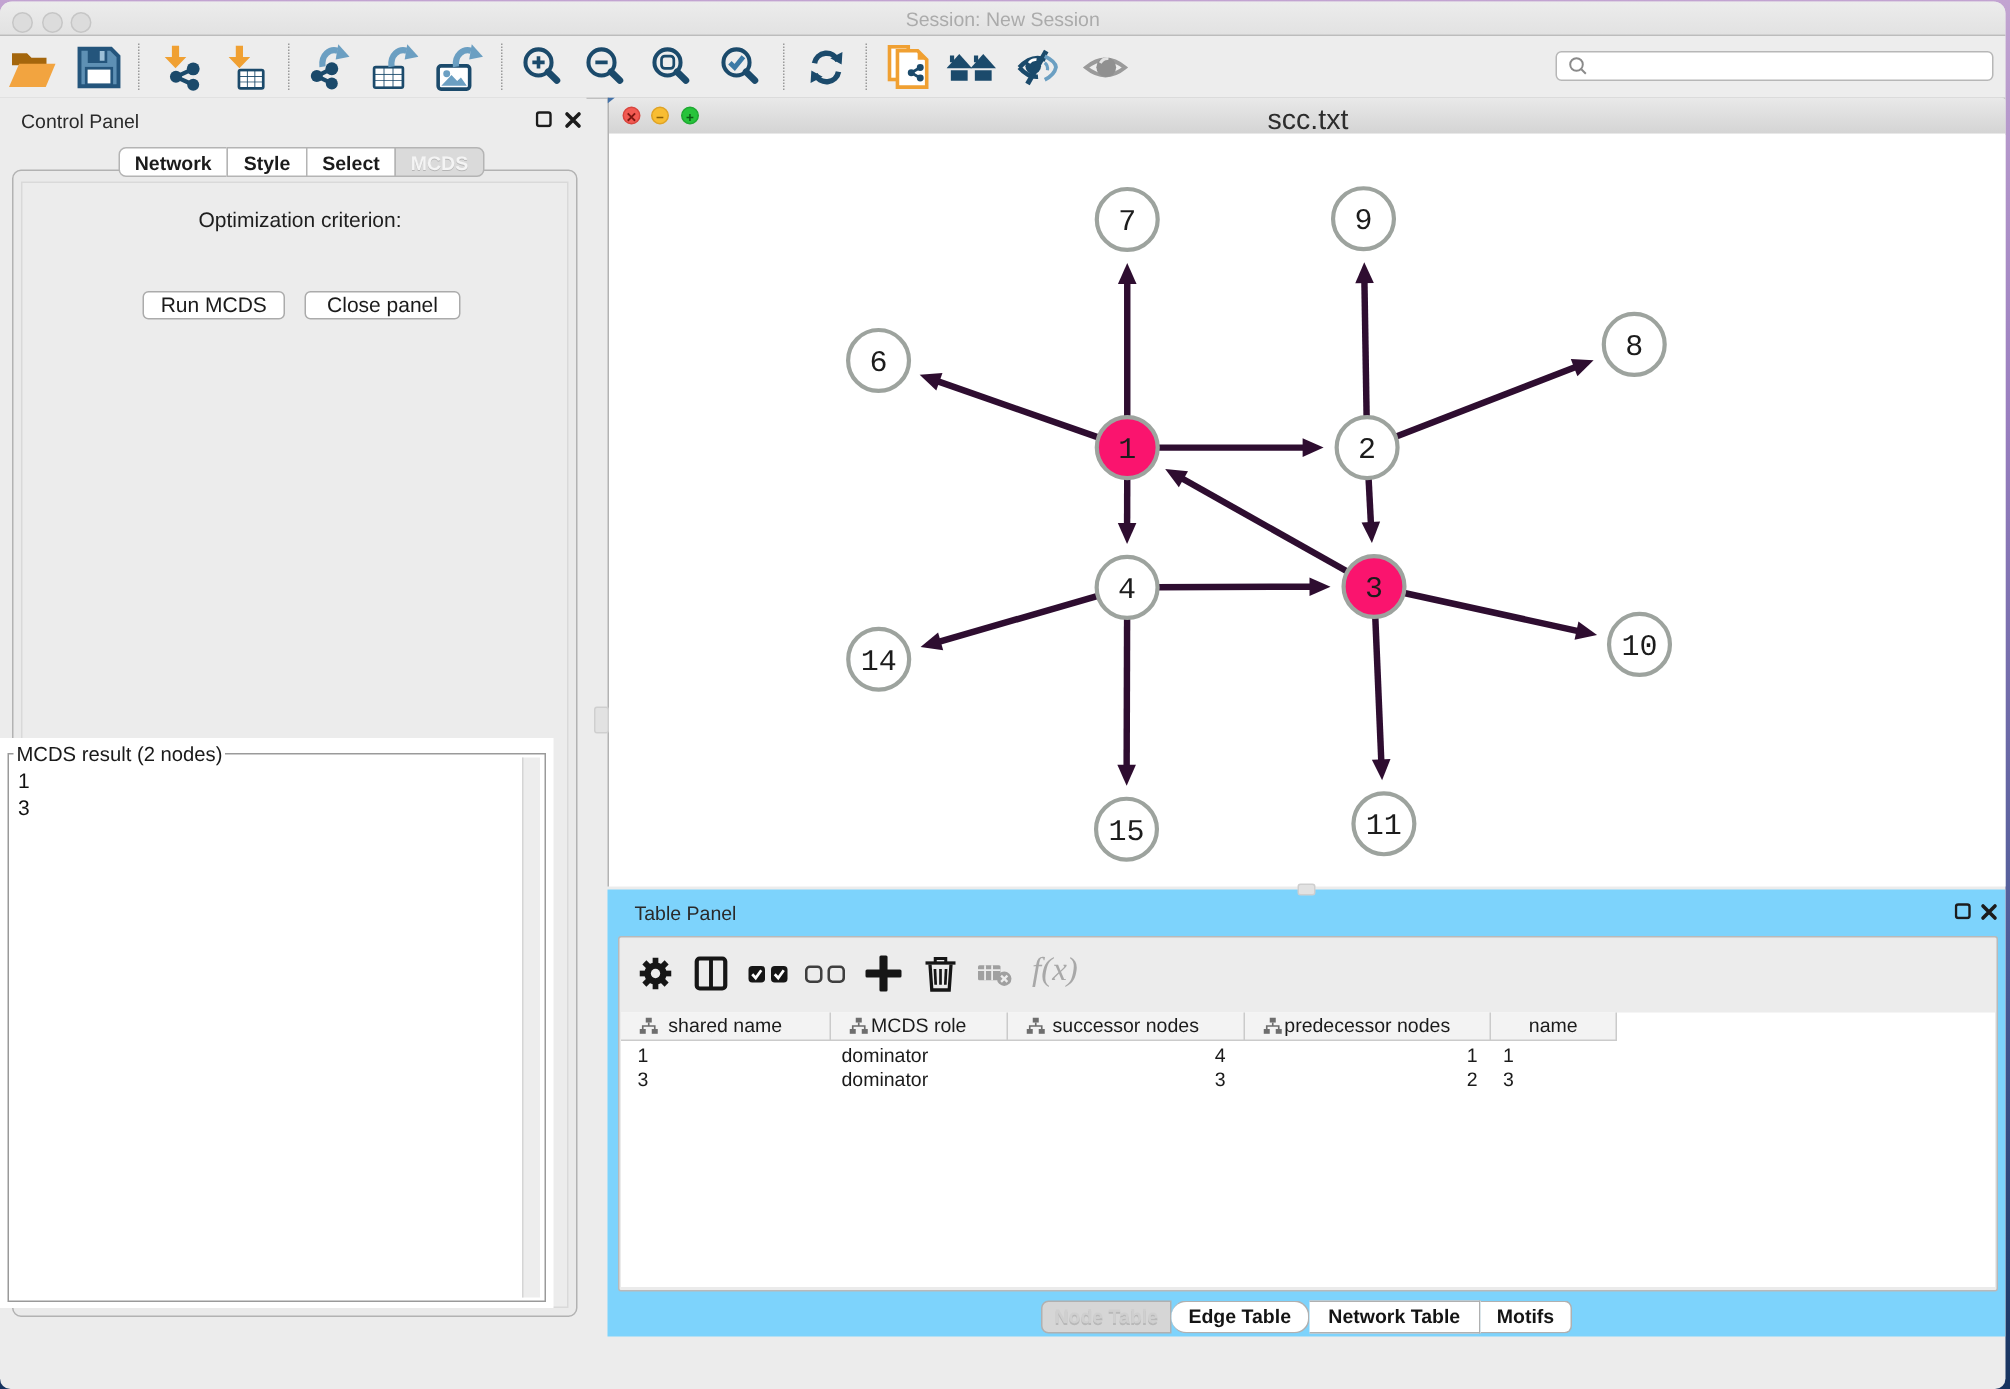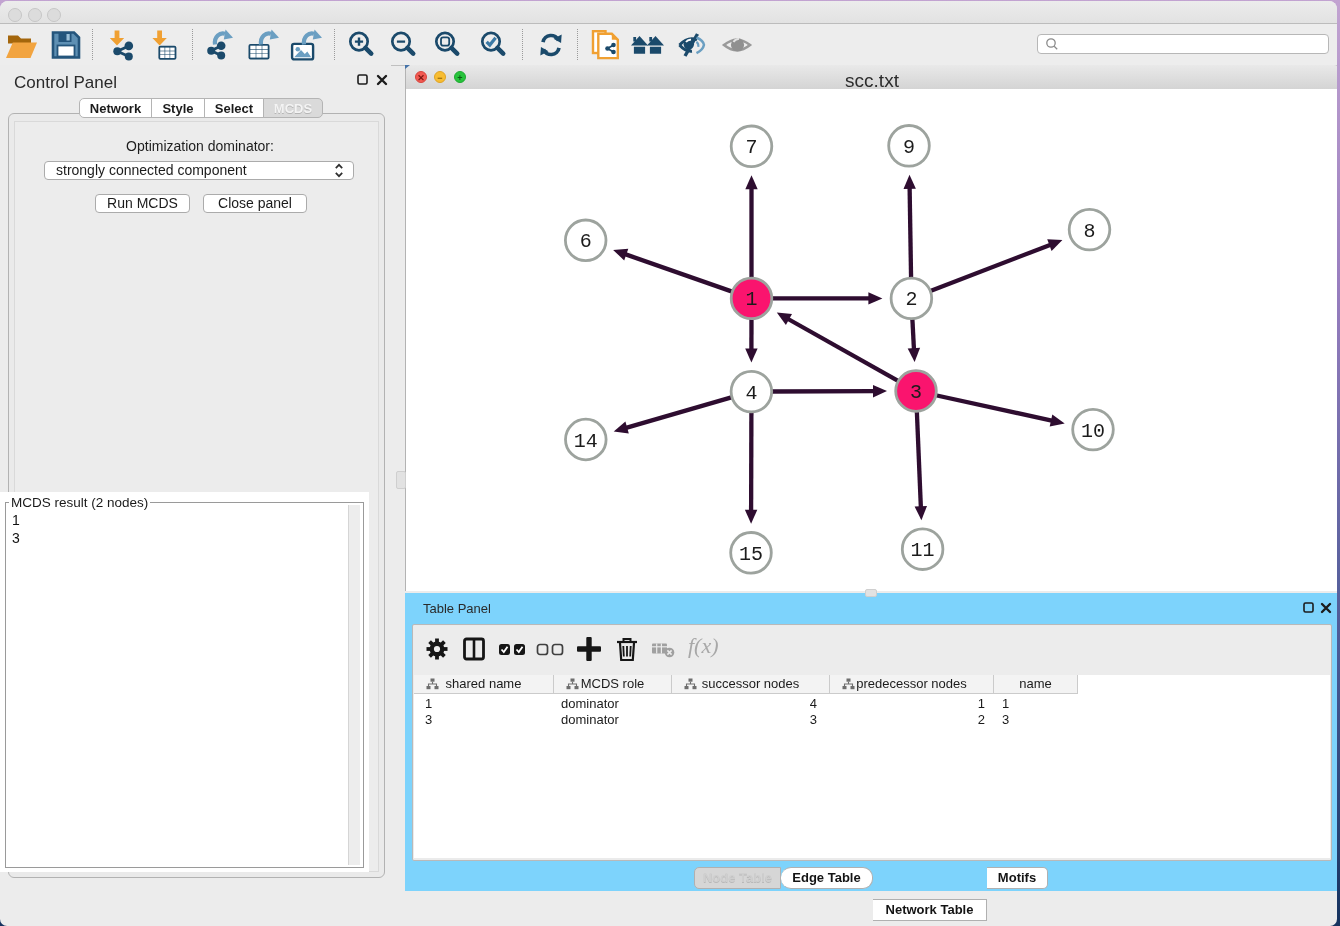--- a/index.html
+++ b/index.html
@@ -13,21 +13,21 @@
   .tl{position:absolute;top:7px;width:12px;height:12px;border-radius:50%;}
   #title{position:absolute;left:0;top:4px;width:1337px;text-align:center;font-size:13px;color:#ababab;}
   
   #toolbar{position:absolute;left:0;top:23px;width:1337px;height:41px;background:#ededed;border-bottom:1px solid #c0c0c0;}
   .tsep{position:absolute;top:5px;height:31px;width:0;border-left:1px dotted #9a9a9a;}
   .ticon{position:absolute;top:6px;}
   #searchbox{position:absolute;left:1037px;top:10px;width:290px;height:18px;background:#fff;
       border:1px solid #b7b7b7;border-radius:4px;}
   
   #cpanel{position:absolute;left:0;top:64px;width:391px;height:826px;background:#ececec;}
-  #cp-title{position:absolute;left:14px;top:8px;font-size:17px;color:#2a2a2a;}
+  #cp-title{position:absolute;left:14px;top:8px;font-size:13px;color:#2a2a2a;}
   .wicon{position:absolute;top:9px;}
   .tabrow{position:absolute;z-index:3;}
   .tabrow .tab{position:absolute;top:0;height:20px;background:#fff;border:1px solid #b4b4b4;
       box-sizing:border-box;font-size:13px;font-weight:bold;color:#1b1b1b;text-align:center;line-height:19px;}
   #cp-box{position:absolute;left:8px;top:48px;width:375px;height:763px;background:#eaeaea;
       border:1px solid #b2b2b2;border-radius:6px;}
   #cp-inner{position:absolute;left:5px;top:7px;width:363px;height:749px;background:#ececec;border:1px solid #d9d9d9;}
   #optlabel{position:absolute;left:5px;top:73px;width:390px;text-align:center;font-size:14px;color:#1e1e1e;}
   #dropdown{position:absolute;left:44px;top:96px;width:297px;height:17px;background:#fff;
       border:1px solid #ababab;border-radius:4px;font-size:14px;color:#1b1b1b;line-height:17px;padding-left:11px;box-sizing:content-box;}
@@ -61,20 +61,21 @@
   #listbtn{position:absolute;left:10px;top:9px;width:27px;height:20px;background:#fdfdfd;border:1px solid #a8a8a8;}
   #membtn{position:absolute;left:1254px;top:7px;width:73px;height:22px;background:#f7f7f7;border:1px solid #989898;
       font-size:12px;color:#111;text-align:center;line-height:21px;}
 </style></head>
 <body>
 <div id="win">
   <div id="titlebar">
     <div class="tl" style="left:8px;background:#dcdcdc;border:1px solid #c6c6c6;"></div>
     <div class="tl" style="left:28px;background:#dcdcdc;border:1px solid #c6c6c6;"></div>
     <div class="tl" style="left:47px;background:#dcdcdc;border:1px solid #c6c6c6;"></div>
+    <div id="title">Session: New Session</div>
   </div>
   <div id="toolbar">
     <svg class="ticon" style="left:5px;top:4px" width="34" height="34" viewBox="0 0 34 34">
         <path d="M3 7.5 h10 l3 3 h10 v5 H3 z" fill="#a4660c"></path>
         <path d="M1 30 L7.8 14.5 H32 L25.5 30 Z" fill="#f2a440"></path>
       </svg>
 <svg class="ticon" style="left:49px;top:4px" width="34" height="34" viewBox="0 0 34 34">
         <path d="M4 4.5 h21 l5 5 v20 h-26 z" fill="#5e90b4" stroke="#24557c" stroke-width="2.6"></path>
         <rect x="9.5" y="4.5" width="13" height="9.5" fill="#24557c"></rect>
         <rect x="17.5" y="6" width="3.2" height="6.5" fill="#9cc0d8"></rect>
@@ -225,26 +226,21 @@
       </svg>
     <div class="tabrow">
       <div class="tab" style="left:79px;top:33px;width:73px;border-radius:5px 0 0 5px;">Network</div>
       <div class="tab" style="left:151px;top:33px;width:54px;">Style</div>
       <div class="tab" style="left:204px;top:33px;width:60px;">Select</div>
       <div class="tab" style="left:263px;top:33px;width:60px;border-radius:0 5px 5px 0;background:#dadada;color:#f4f4f4;text-shadow:0 1px 0 #b5b5b5;">MCDS</div>
     </div>
     <div id="cp-box">
         <div id="cp-inner"></div>
       </div>
-    <div id="optlabel">Optimization dominator:</div>
-    <div id="dropdown">strongly connected component
-      <svg width="14" height="17" style="position:absolute;right:7px;top:0px" viewBox="0 0 14 17">
-          <path d="M3.8 6.2 L7 2.8 L10.2 6.2 M3.8 10.8 L7 14.2 L10.2 10.8" fill="none" stroke="#2f2f2f" stroke-width="1.7"></path>
-        </svg>
-    </div>
+    <div id="optlabel">Optimization criterion:</div>
     <div class="btn" style="left:95px;width:93px;">Run MCDS</div>
     <div class="btn" style="left:203px;width:102px;">Close panel</div>
     <div id="mcdsbox">
       <div id="fieldset">
           <div id="legend">MCDS result (2 nodes)</div>
         <div style="position:absolute;left:6px;top:8px;font-size:14px;color:#111;line-height:18px;">1<br>3</div>
         <div id="mcdsscroll"></div>
       </div>
     </div>
   </div>
@@ -414,19 +410,19 @@
 <div class="tcell" style="left:588px;top:21px;">1</div>
 <div class="tcell" style="left:11px;top:37px;">3</div>
 <div class="tcell" style="left:147px;top:37px;">dominator</div>
 <div class="tcell" style="left:256px;top:37px;width:147px;text-align:right;">3</div>
 <div class="tcell" style="left:420px;top:37px;width:151px;text-align:right;">2</div>
 <div class="tcell" style="left:588px;top:37px;">3</div>
         </div>
     </div>
     <div class="btab" style="left:289px;width:87px;border-radius:5px 0 0 5px;background:#d6d6d6;color:#cfcfcf;text-shadow:0 1px 0 #b8b8b8;">Node Table</div>
 <div class="btab" style="left:376px;width:92px;border-left:none;border-radius:10px;">Edge Table</div>
-<div class="btab" style="left:468px;width:114px;border-left:none;margin-top:32px;">Network Table</div>
+<div class="btab" style="left:468px;width:114px;border-left:none;">Network Table</div>
 <div class="btab" style="left:582px;width:61px;border-radius:0 5px 5px 0;border-left:none;">Motifs</div>
   </div>
 
   <div style="position:absolute;left:396px;top:470px;width:8px;height:16px;background:#e2e2e2;border:1px solid #cfcfcf;border-radius:2px;"></div>
   <div style="position:absolute;left:865px;top:588px;width:10px;height:6px;background:#e2e2e2;border:1px solid #cfcfcf;border-radius:2px;"></div>
 </div>
 
 </body></html>

